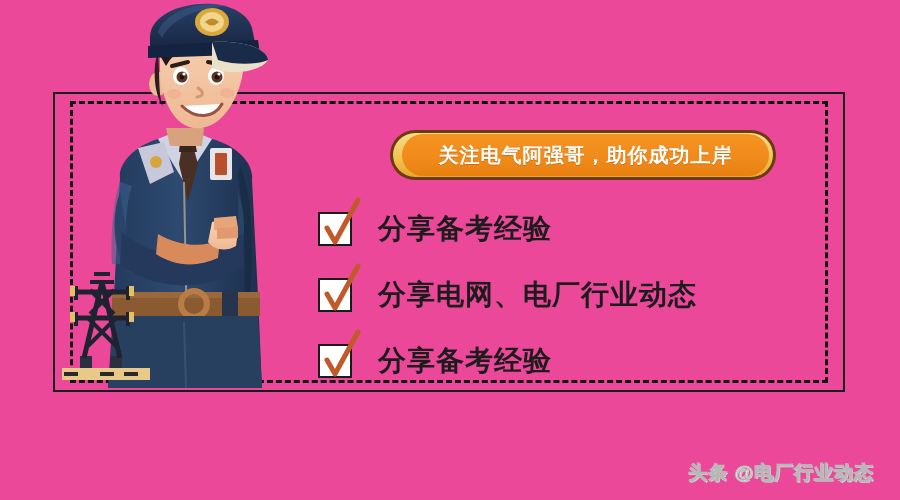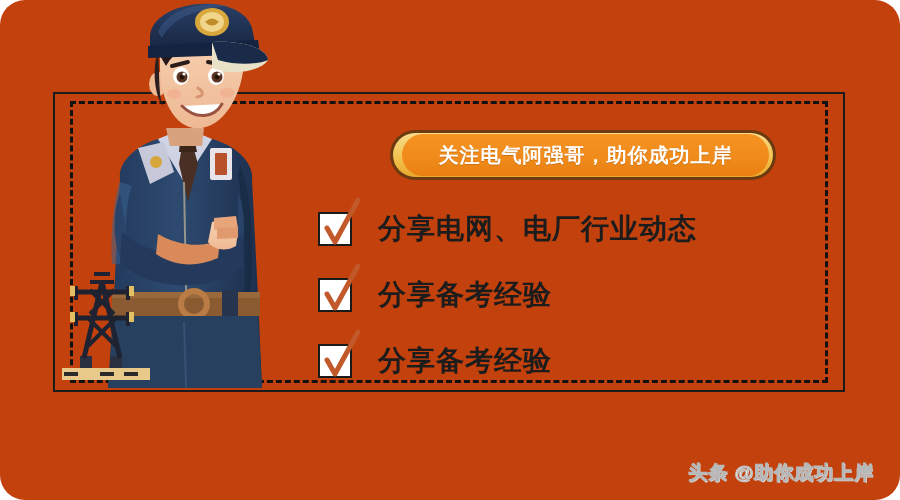--- a/index.html
+++ b/index.html
@@ -7,23 +7,22 @@
     padding: 0;
     background: #ffffff;
   }
   body {
     font-family: "Liberation Sans", "DejaVu Sans", sans-serif;
   }
   #canvas {
     position: relative;
     width: 900px;
     height: 500px;
-    background: #c2410c;
+    background: #ec4899;
     overflow: hidden;
-    border-radius: 25px;
   }
 
   
   .outer-frame {
     position: absolute;
     left: 53px;
     top: 92px;
     width: 792px;
     height: 300px;
     border: 2px solid #1b1b1b;
@@ -305,39 +304,39 @@
     </div>
 
     <div class="checklist">
 
       <div class="check-row">
         <span class="check-box">
           <svg viewBox="0 0 46 52" xmlns="http://www.w3.org/2000/svg">
             <path d="M9 30 L17 44 L40 2" stroke="#c1592a" stroke-width="5" fill="none" stroke-linecap="round" stroke-linejoin="round"></path>
           </svg>
         </span>
+        <span class="check-label">分享备考经验</span>
+      </div>
+
+      <div class="check-row">
+        <span class="check-box">
+          <svg viewBox="0 0 46 52" xmlns="http://www.w3.org/2000/svg">
+            <path d="M9 30 L17 44 L40 2" stroke="#c1592a" stroke-width="5" fill="none" stroke-linecap="round" stroke-linejoin="round"></path>
+          </svg>
+        </span>
         <span class="check-label">分享电网、电厂行业动态</span>
       </div>
 
       <div class="check-row">
         <span class="check-box">
           <svg viewBox="0 0 46 52" xmlns="http://www.w3.org/2000/svg">
             <path d="M9 30 L17 44 L40 2" stroke="#c1592a" stroke-width="5" fill="none" stroke-linecap="round" stroke-linejoin="round"></path>
           </svg>
         </span>
         <span class="check-label">分享备考经验</span>
       </div>
 
-      <div class="check-row">
-        <span class="check-box">
-          <svg viewBox="0 0 46 52" xmlns="http://www.w3.org/2000/svg">
-            <path d="M9 30 L17 44 L40 2" stroke="#c1592a" stroke-width="5" fill="none" stroke-linecap="round" stroke-linejoin="round"></path>
-          </svg>
-        </span>
-        <span class="check-label">分享备考经验</span>
-      </div>
-
     </div>
   </div>
 
-  <div class="watermark">头条 @助你成功上岸</div>
+  <div class="watermark">头条 @电厂行业动态</div>
 
 </div>
 
 </body></html>

